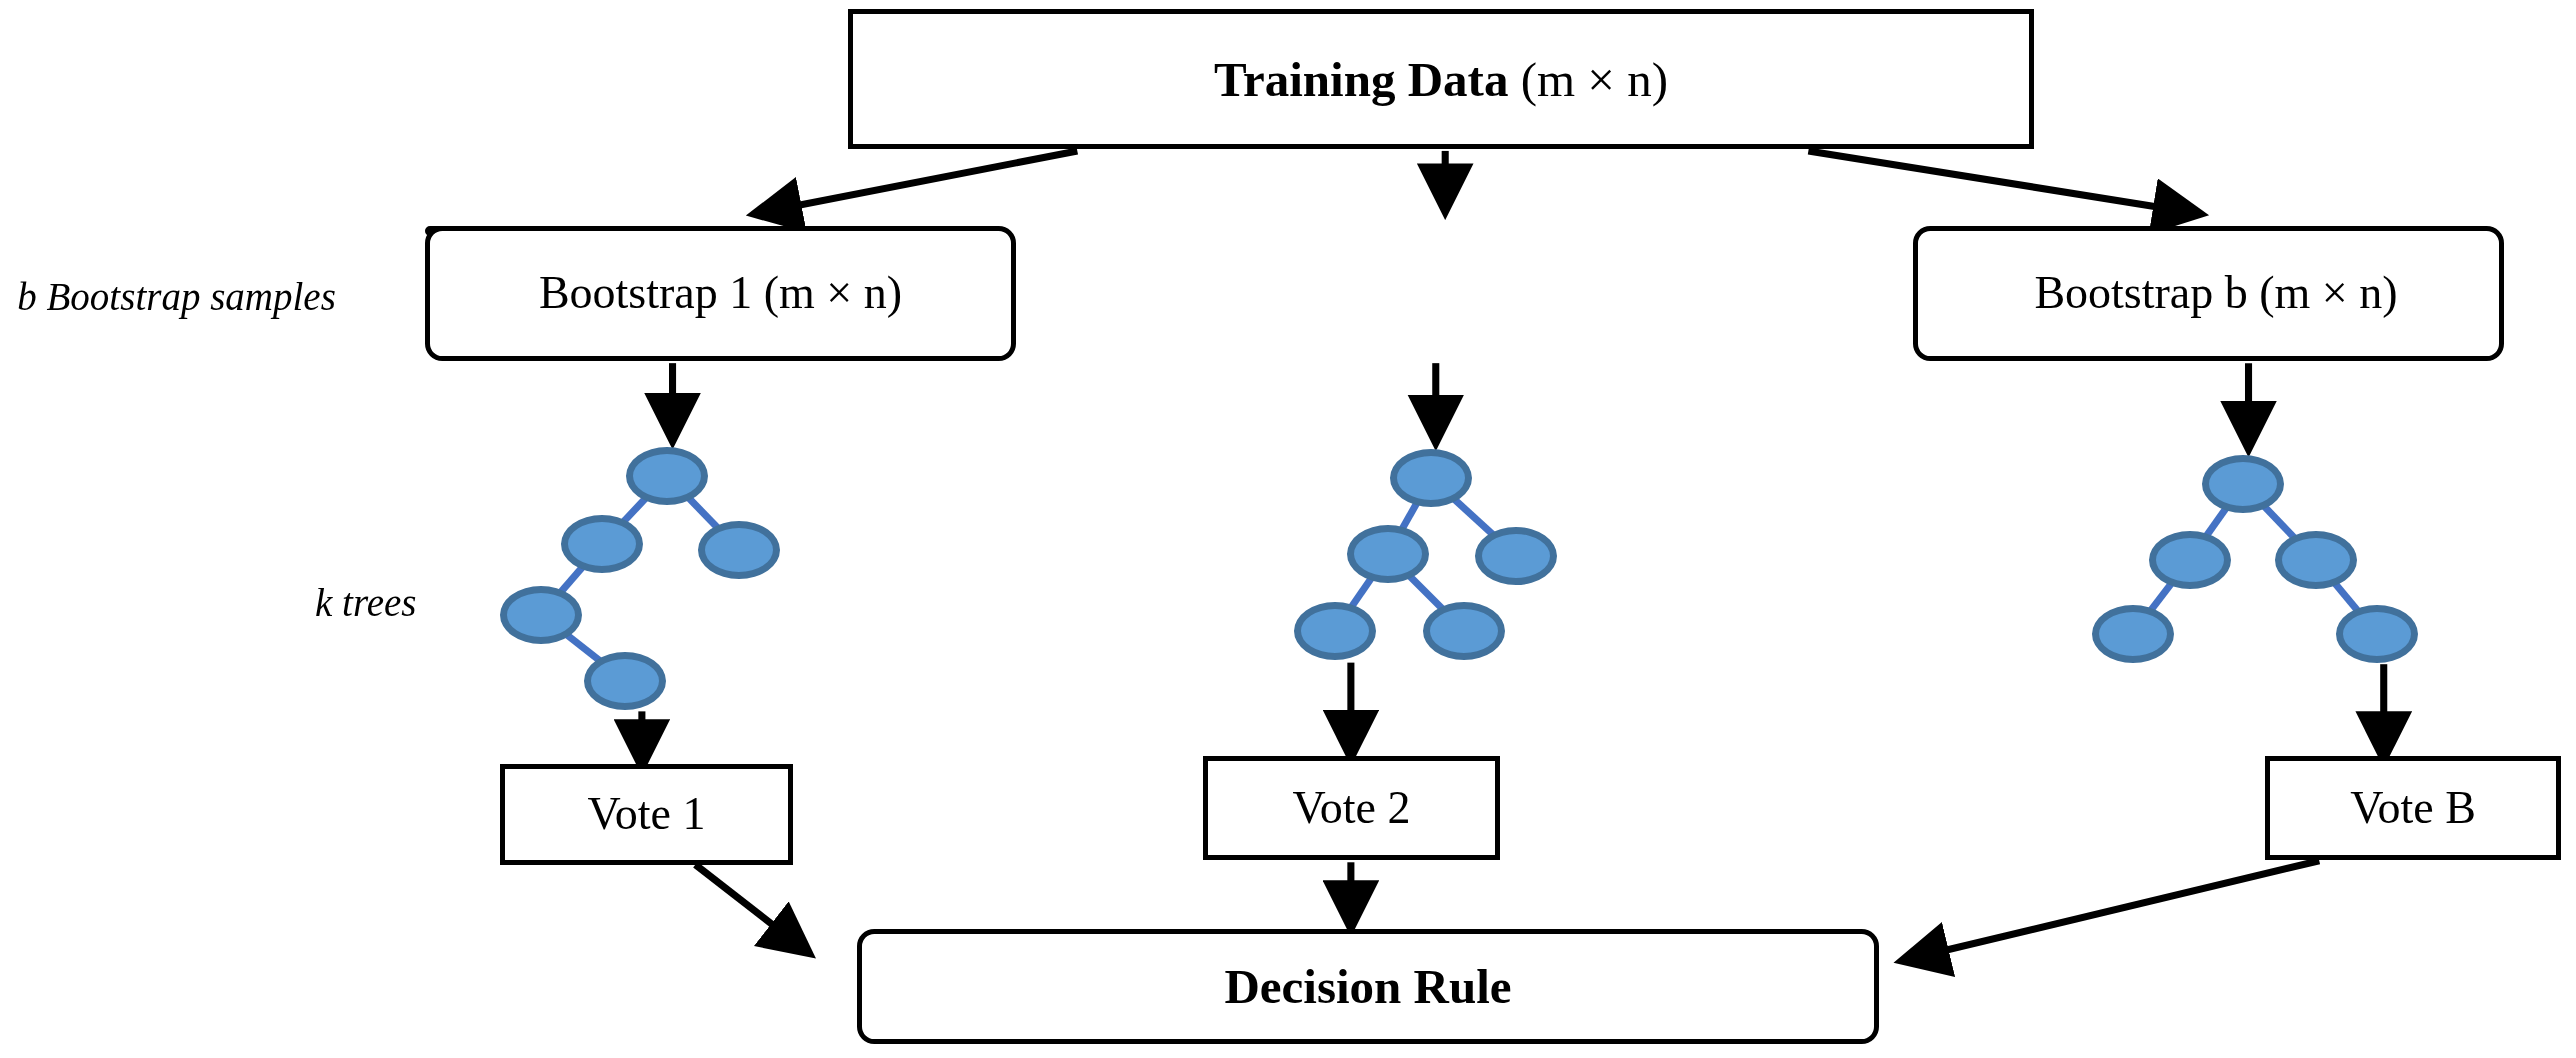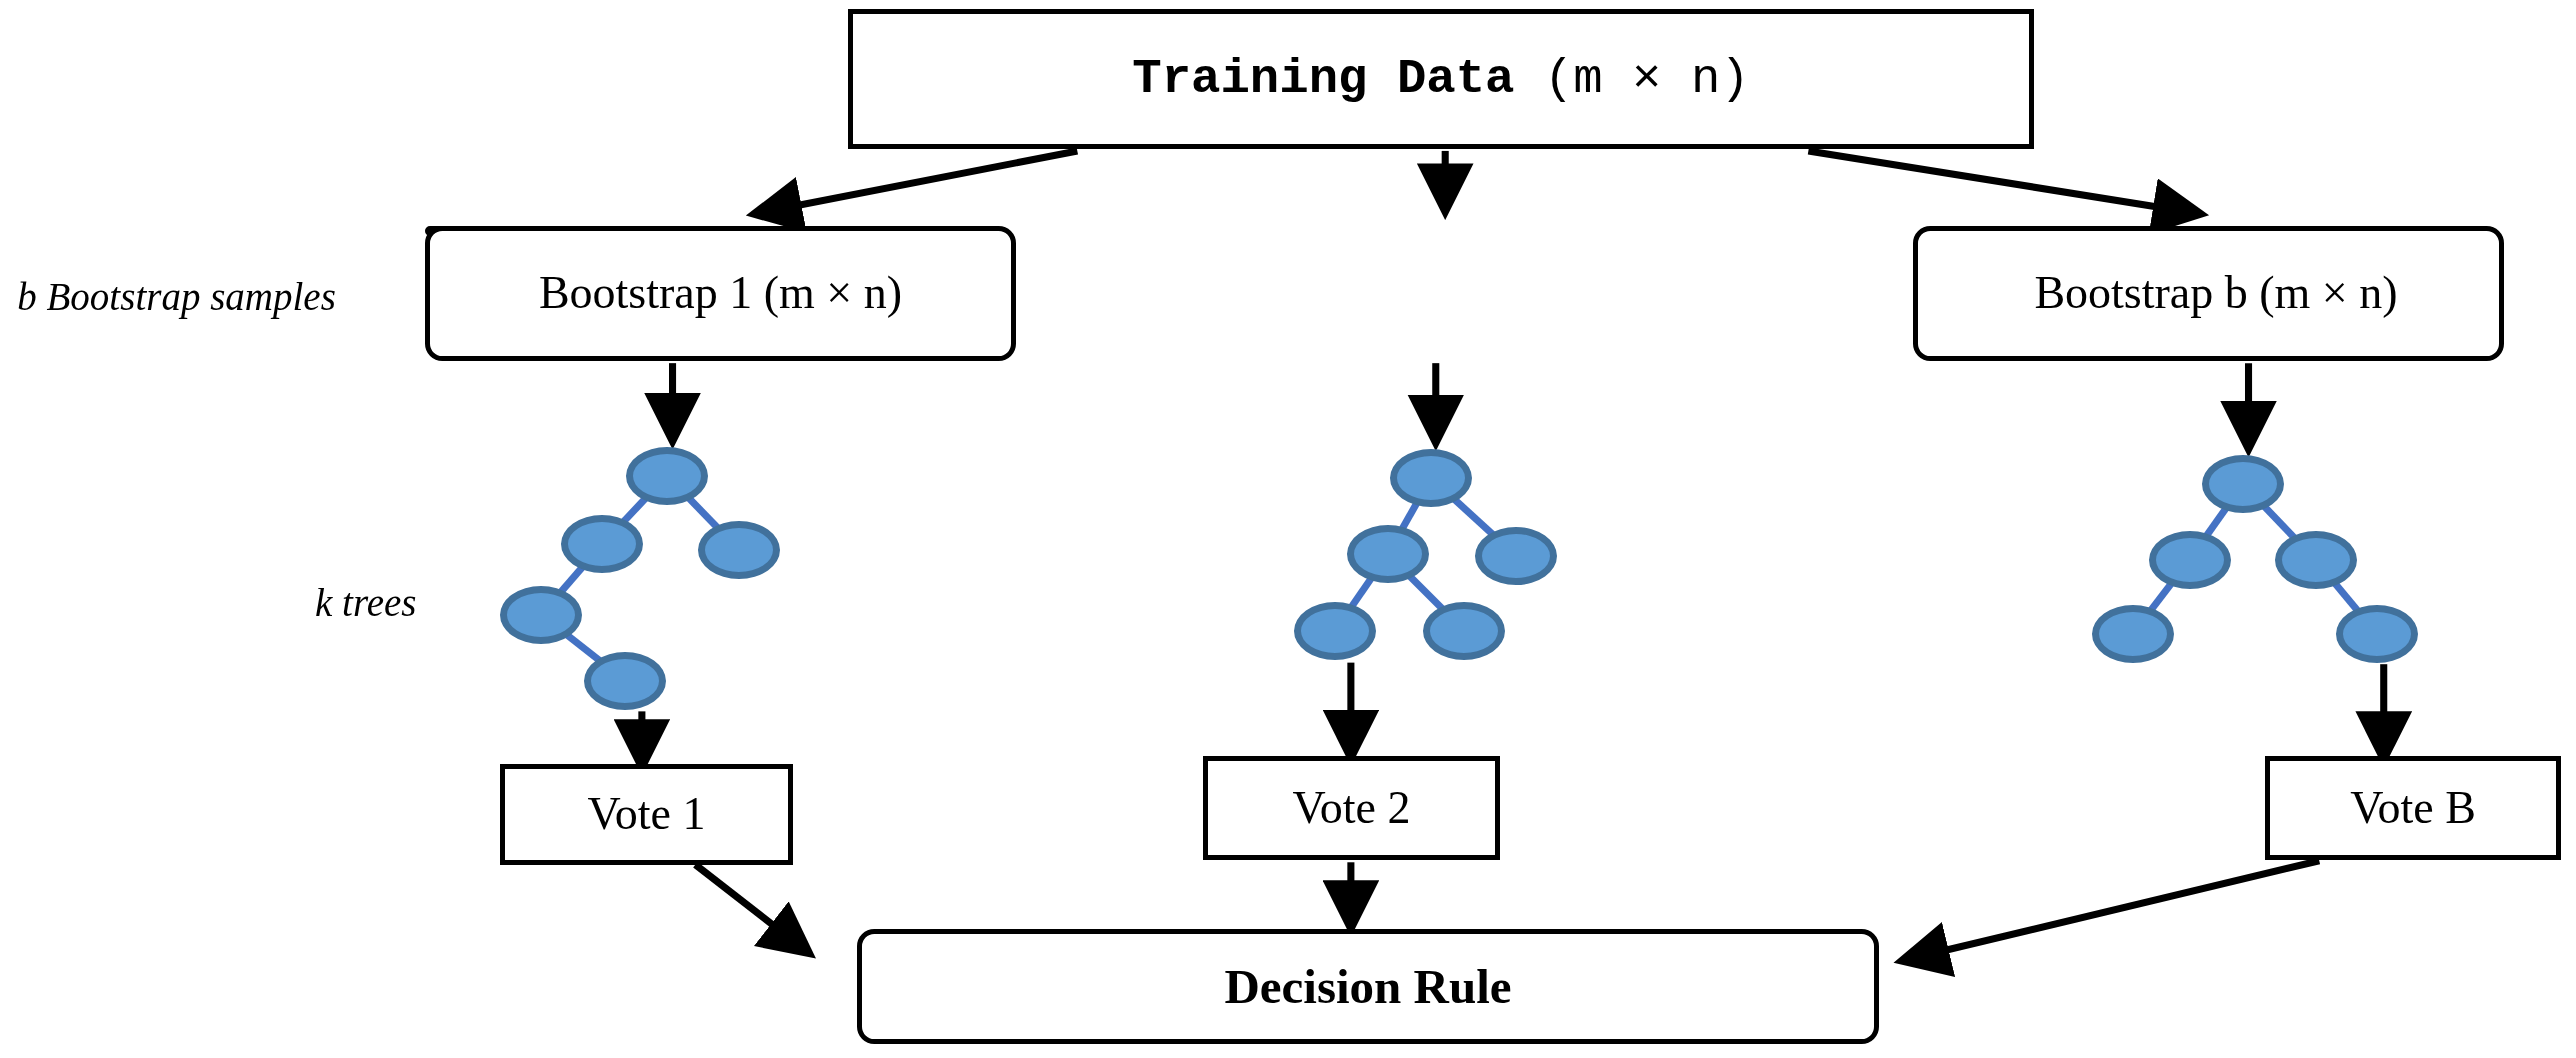--- a/index.html
+++ b/index.html
@@ -34,21 +34,21 @@
     align-items: center;
     justify-content: center;
     text-align: center;
     color: #000000;
     line-height: 1.05;
     white-space: nowrap;
   }
   .box-sharp { border-radius: 0; }
   .box-round { border-radius: 17.3px; margin-left: 16px; }
 
-  .title-box   { font-size: 49px; font-family: Liberation Mono, monospace; }
+  .title-box   { font-size: 49px; }
   .boot-box    { font-size: 46px; }
   .vote-box    { font-size: 46px; }
   .rule-box    { font-size: 49px; font-weight: bold; }
 
   .bold { font-weight: bold; }
 
   
   .side-label {
     position: absolute;
     font-style: italic;

